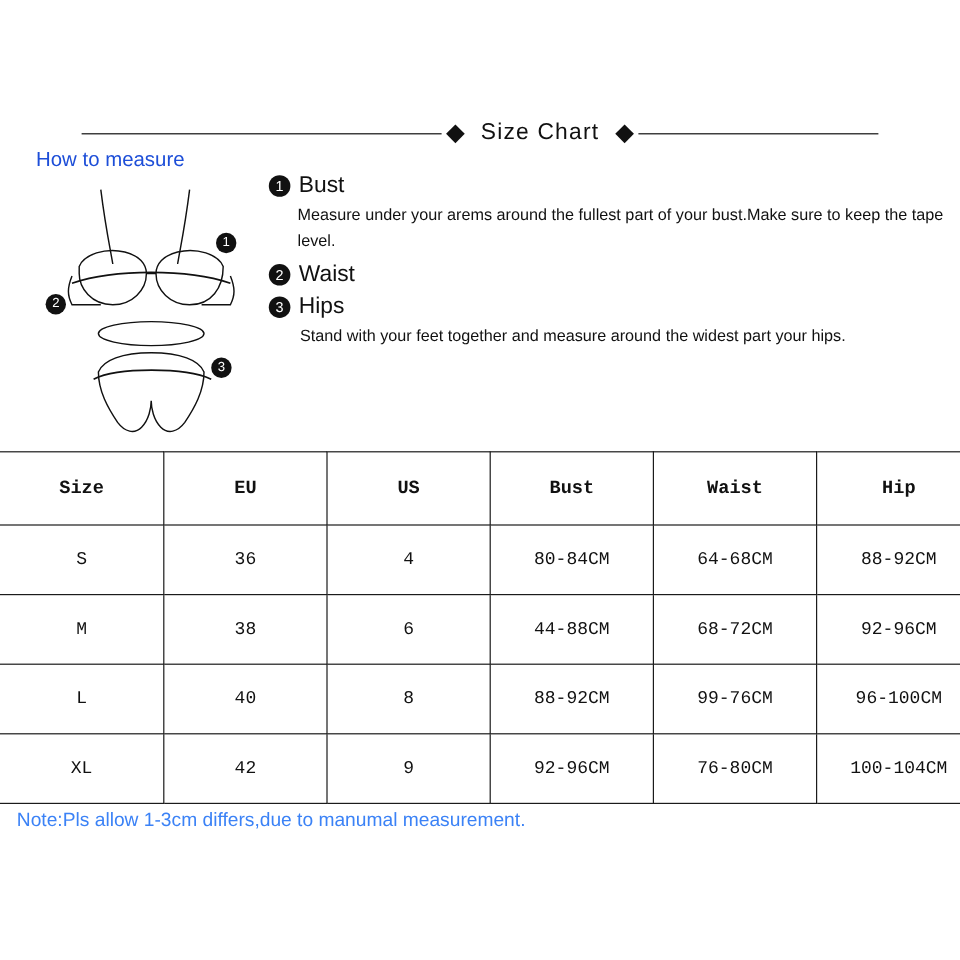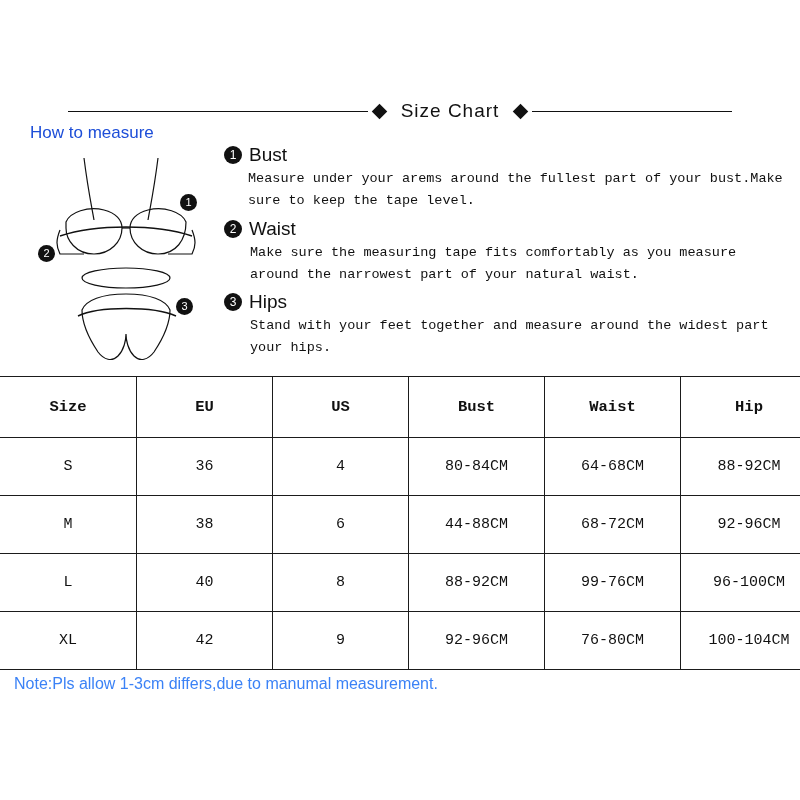--- a/index.html
+++ b/index.html
@@ -113,21 +113,20 @@
   }
   .inst-title {
     font-size: 19px;
     color: #111;
   }
   .inst-body {
     font-size: 13.5px;
     line-height: 1.65;
     color: #111;
     padding-left: 24px;
-    font-family: Liberation Mono, monospace;
   }
   .inst-body.indent-1 { padding-left: 26px; }
 
   
   .table-wrap {
     position: absolute;
     left: 0;
     top: 376px;
     width: 800px;
     font-family: Liberation Mono, monospace;
@@ -215,21 +214,20 @@
         <span class="inst-title">Bust</span>
       </div>
       <div class="inst-body">Measure under your arems around the fullest part of your bust.Make sure to keep the tape level.</div>
     </div>
 
     <div class="inst-block">
       <div class="inst-head">
         <span class="inst-num">2</span>
         <span class="inst-title">Waist</span>
       </div>
-      <div class="inst-body indent-1">Make sure the measuring tape fits comfortably as you measure around the narrowest part of your natural waist.</div>
     </div>
 
     <div class="inst-block">
       <div class="inst-head">
         <span class="inst-num">3</span>
         <span class="inst-title">Hips</span>
       </div>
       <div class="inst-body indent-1">Stand with your feet together and measure around the widest part your hips.</div>
     </div>
 

